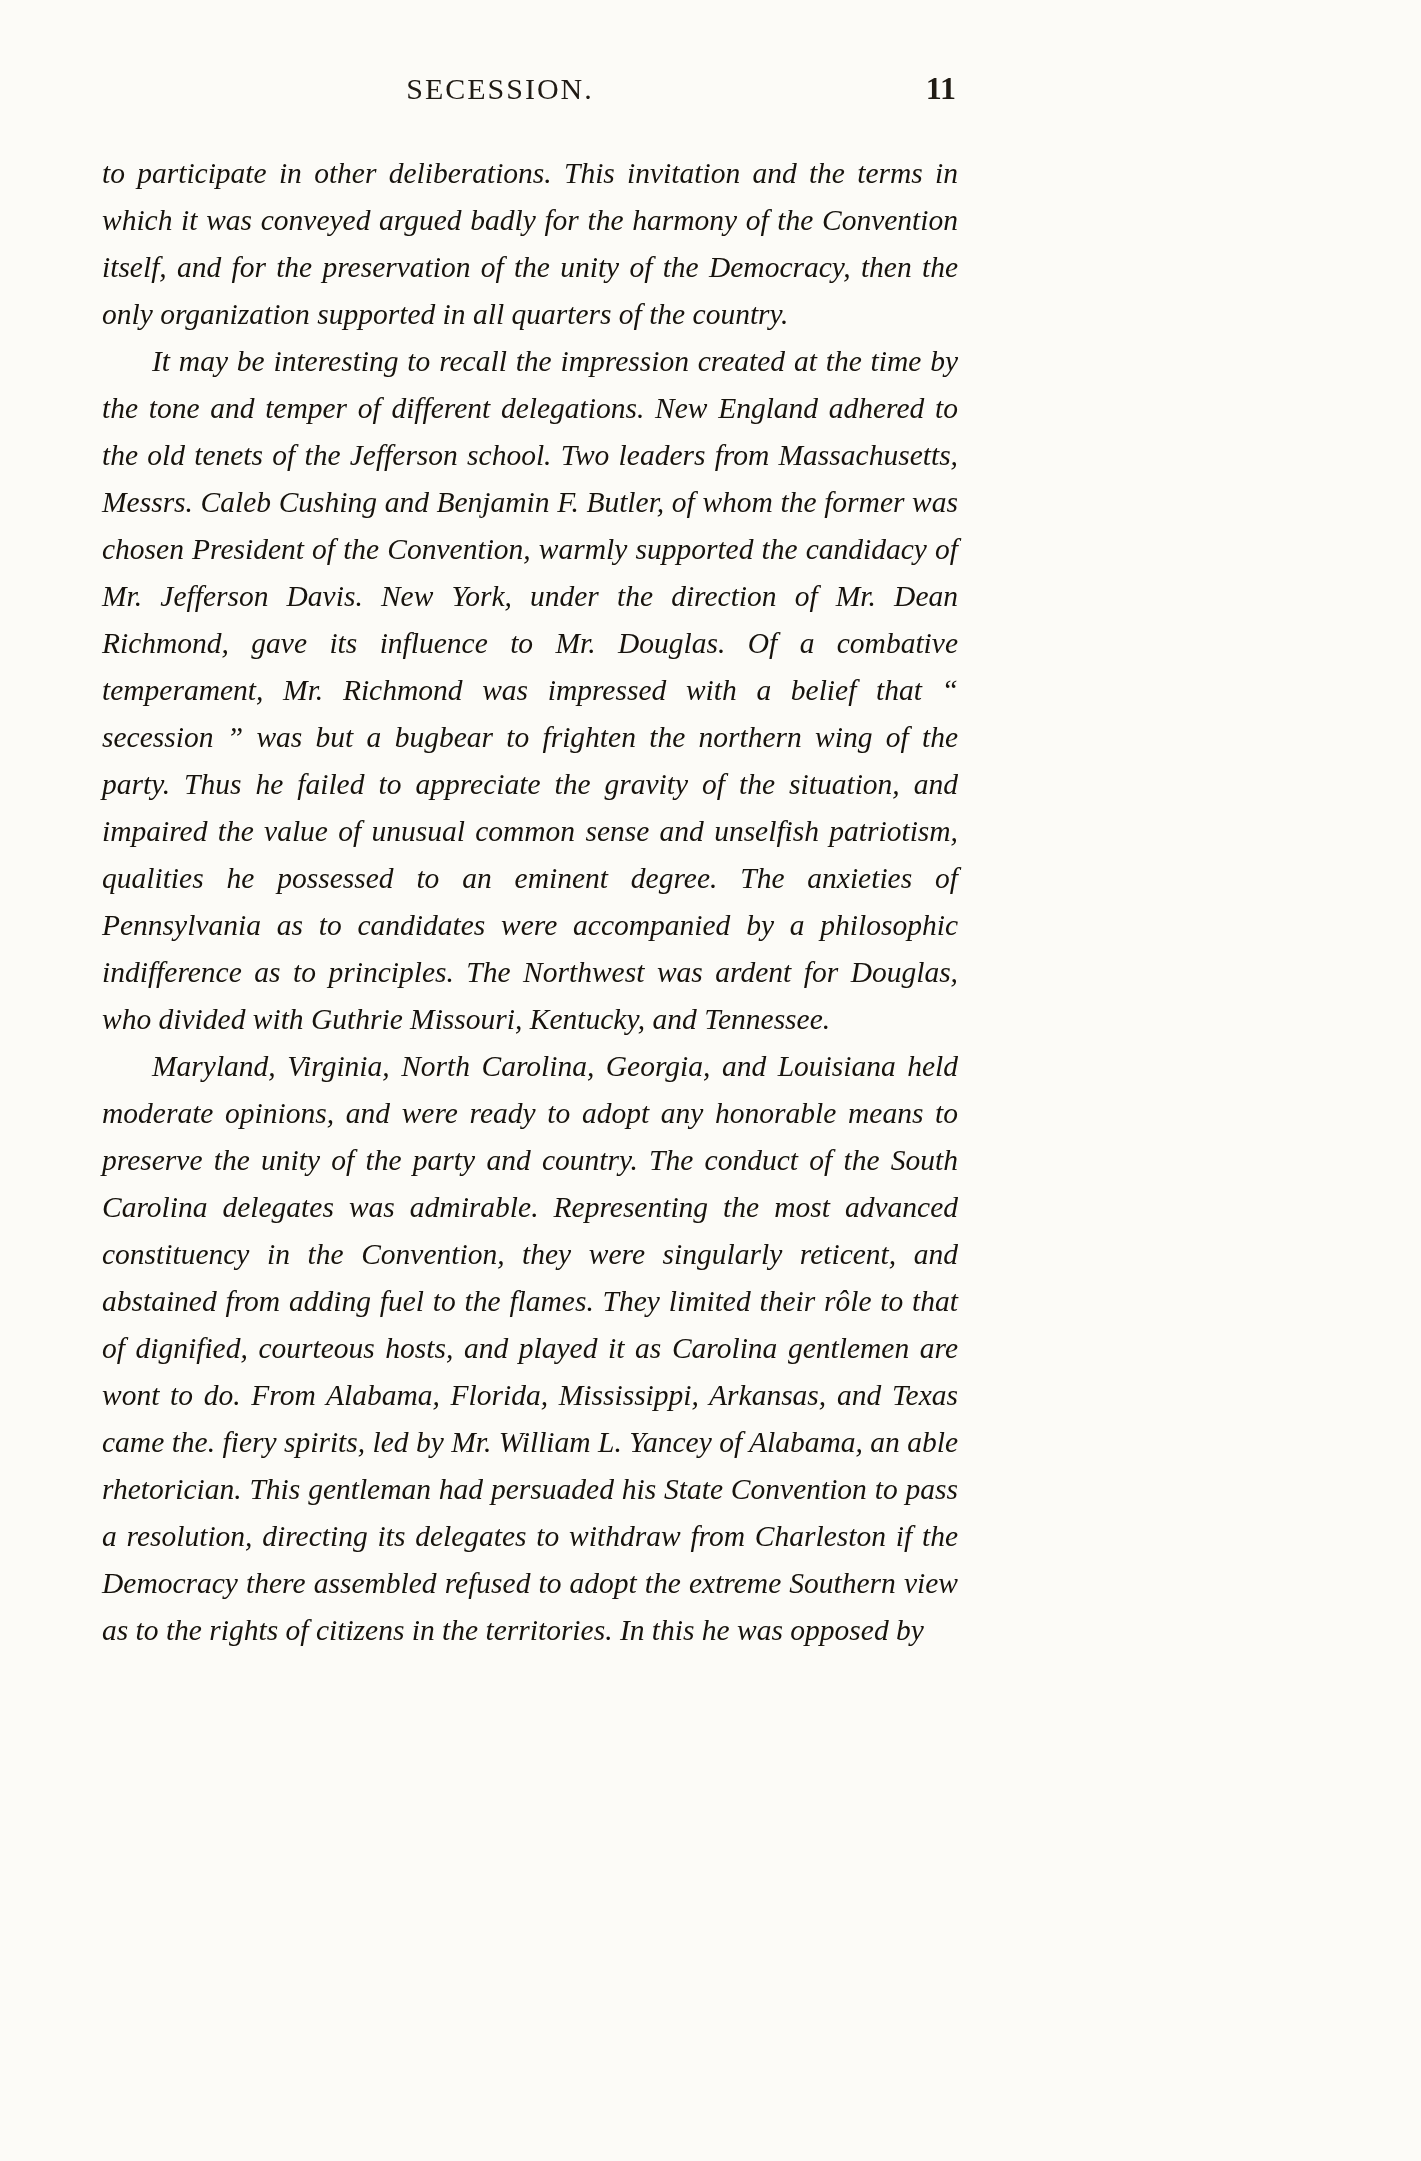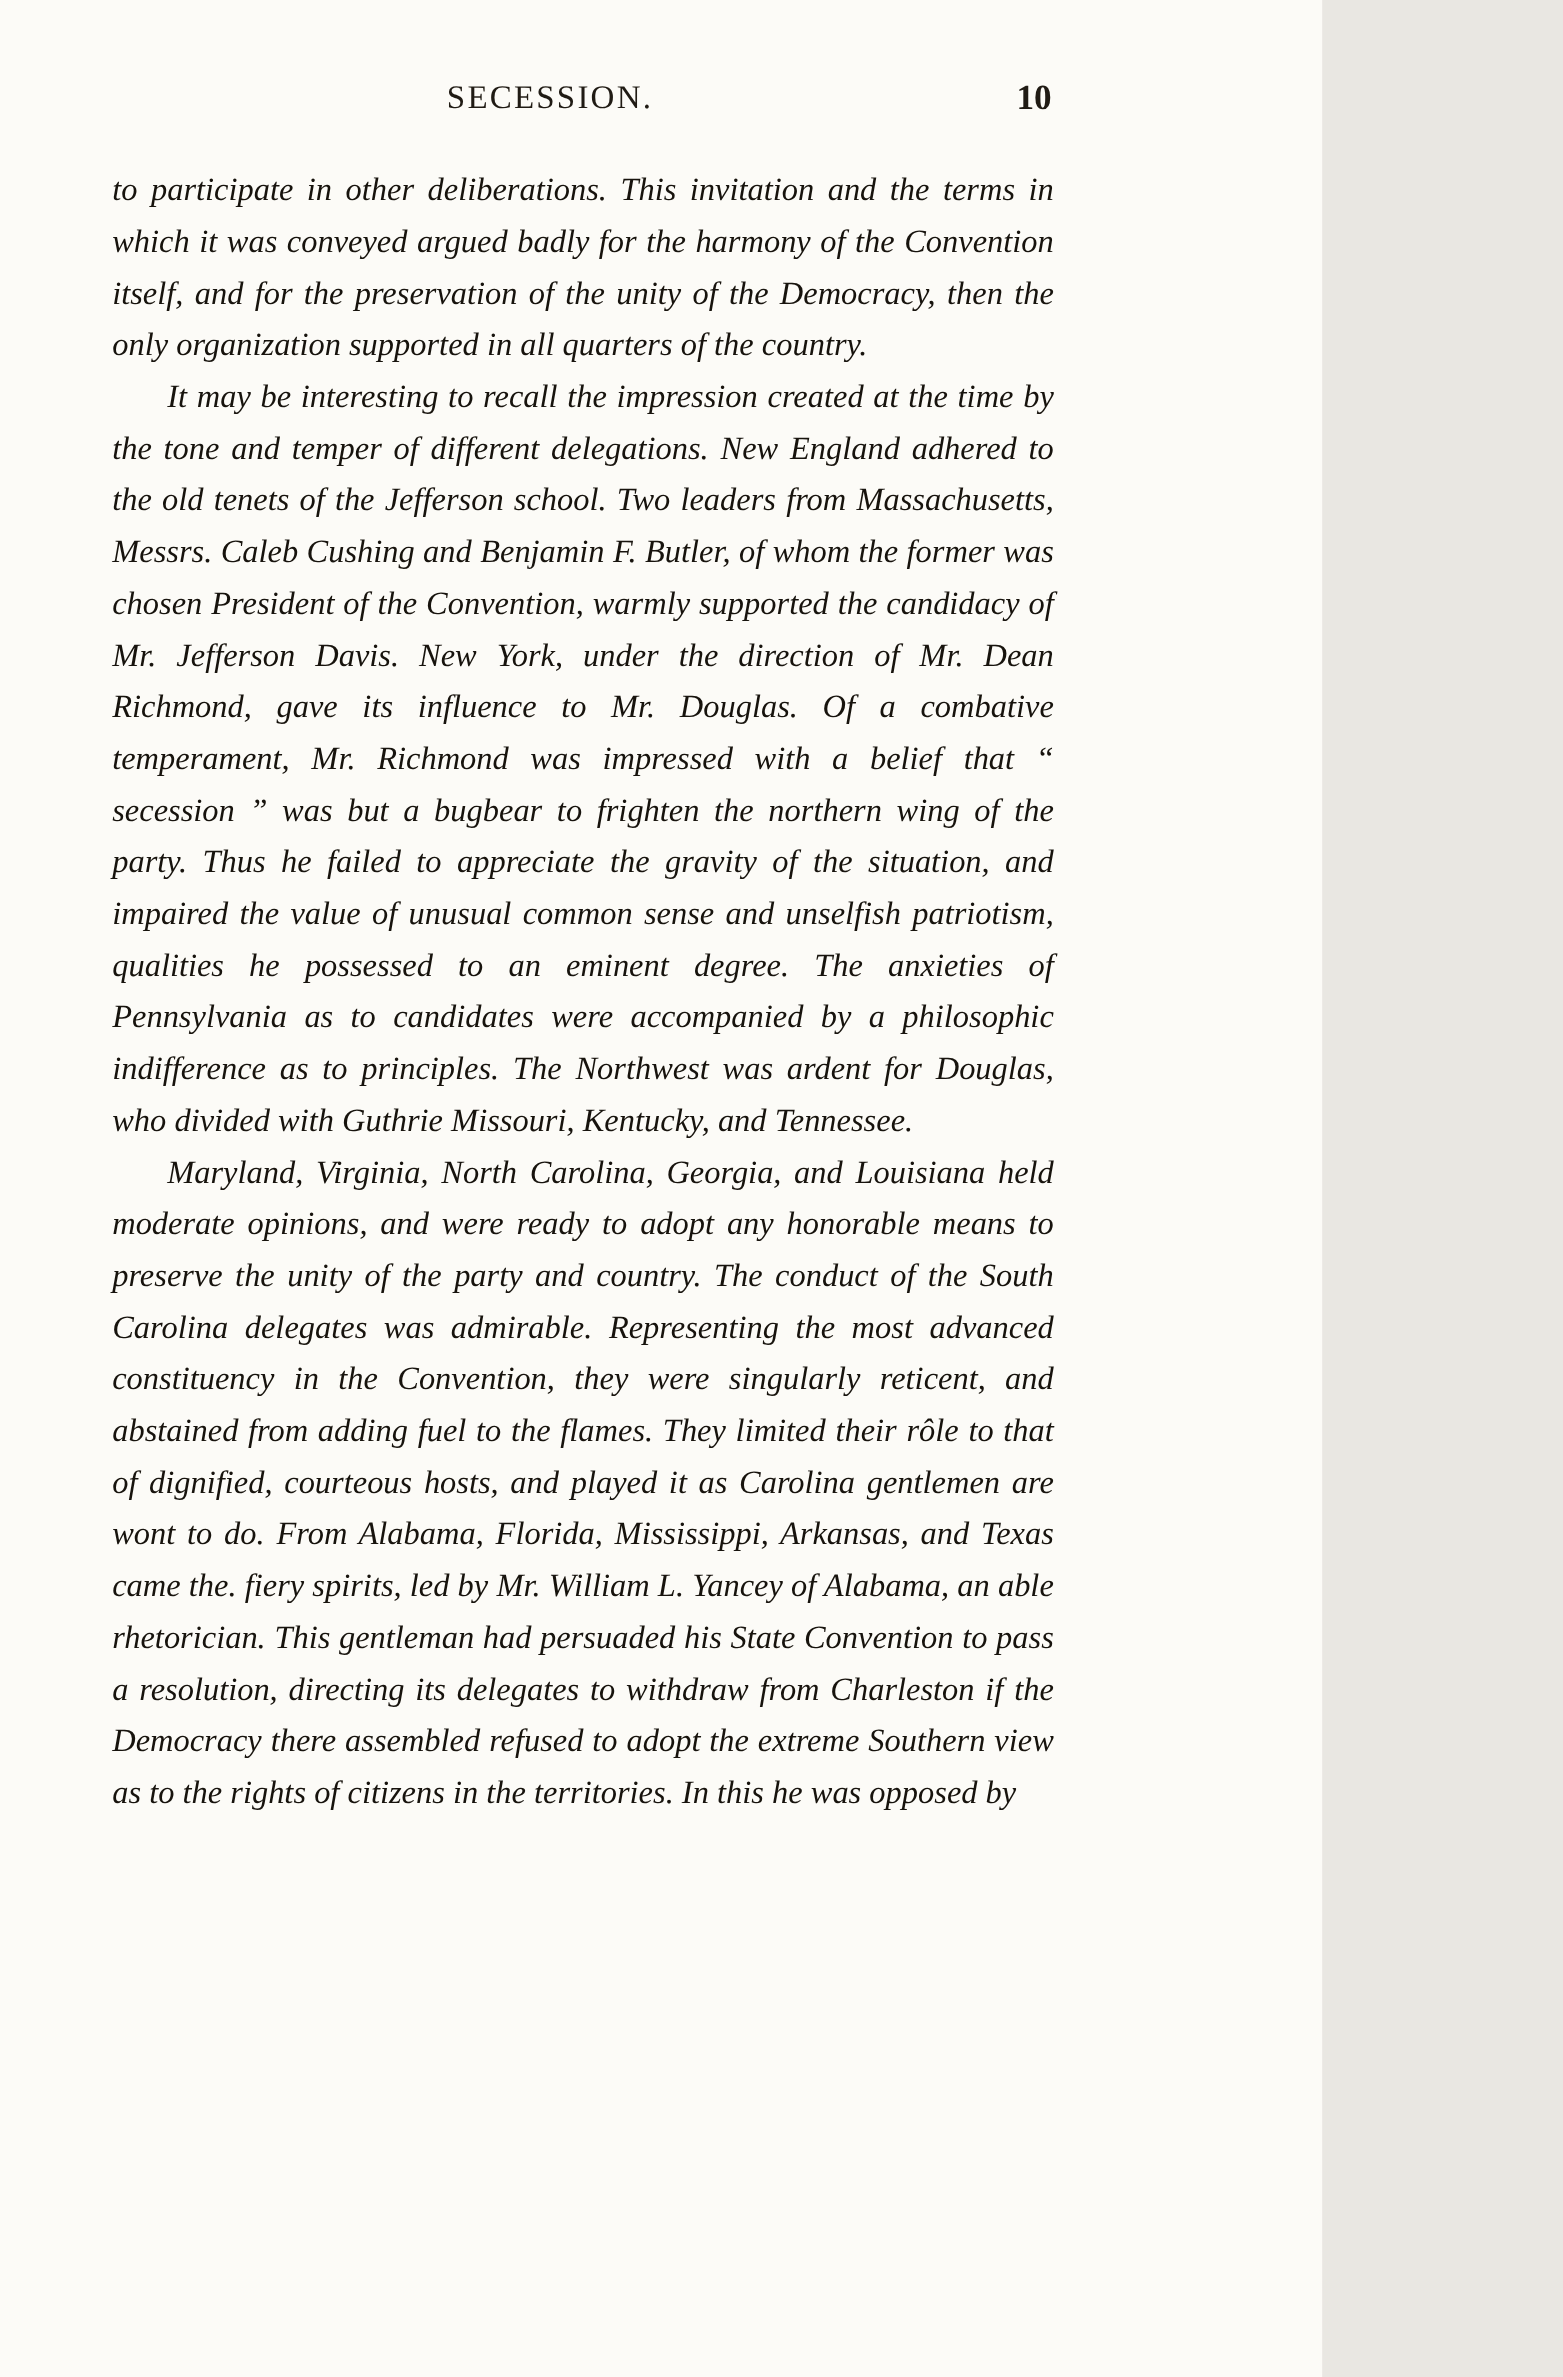--- a/index.html
+++ b/index.html
@@ -7,21 +7,21 @@
     padding: 0;
     background: #e9e7e2;
   }
   body {
     width: 1421px;
     height: 2161px;
     font-family: "Liberation Serif", serif;
   }
   .page {
     position: relative;
-    width: 1202px;
+    width: 1421px;
     height: 2161px;
     background: #fcfbf7;
     color: #1b1712;
     overflow: hidden;
     box-sizing: border-box;
   }
   .text-block {
     position: absolute;
     left: 102px;
     top: 72px;
@@ -63,21 +63,21 @@
   }
 </style>
 </head>
 <body>
 
 <div class="page">
   <div class="text-block">
 
     <div class="running-head">
       <span class="head-title">SECESSION.</span>
-      <span class="page-num">10</span>
+      <span class="page-num">11</span>
     </div>
 
     <div class="body-text">
       <p class="para">to participate in other deliberations.  This invitation and the terms in which it was conveyed argued badly for the harmony of the Convention itself, and for the preservation of the unity of the Democracy, then the only organization supported in all quarters of the country.</p>
       <p class="para indent">It may be interesting to recall the impression created at the time by the tone and temper of different delegations.  New England adhered to the old tenets of the Jefferson school. Two leaders from Massachusetts, Messrs. Caleb Cushing and Benjamin F. Butler, of whom the former was chosen President of the Convention, warmly supported the candidacy of Mr. Jefferson Davis.  New York, under the direction of Mr. Dean Richmond, gave its influence to Mr. Douglas.  Of a combative temperament, Mr. Richmond was impressed with a belief that “ secession ” was but a bugbear to frighten the northern wing of the party.  Thus he failed to appreciate the gravity of the situation, and impaired the value of unusual common sense and unselfish patriotism, qualities he possessed to an eminent degree. The anxieties of Pennsylvania as to candidates were accompanied by a philosophic indifference as to principles.  The Northwest was ardent for Douglas, who divided with Guthrie Missouri, Kentucky, and Tennessee.</p>
       <p class="para indent">Maryland, Virginia, North Carolina, Georgia, and Louisiana held moderate opinions, and were ready to adopt any honorable means to preserve the unity of the party and country. The conduct of the South Carolina delegates was admirable. Representing the most advanced constituency in the Convention, they were singularly reticent, and abstained from adding fuel to the flames.  They limited their rôle to that of dignified, courteous hosts, and played it as Carolina gentlemen are wont to do.  From Alabama, Florida, Mississippi, Arkansas, and Texas came the. fiery spirits, led by Mr. William L. Yancey of Alabama, an able rhetorician.  This gentleman had persuaded his State Convention to pass a resolution, directing its delegates to withdraw from Charleston if the Democracy there assembled refused to adopt the extreme Southern view as to the rights of citizens in the territories.  In this he was opposed by</p>
     </div>
 
   </div>
 </div>

